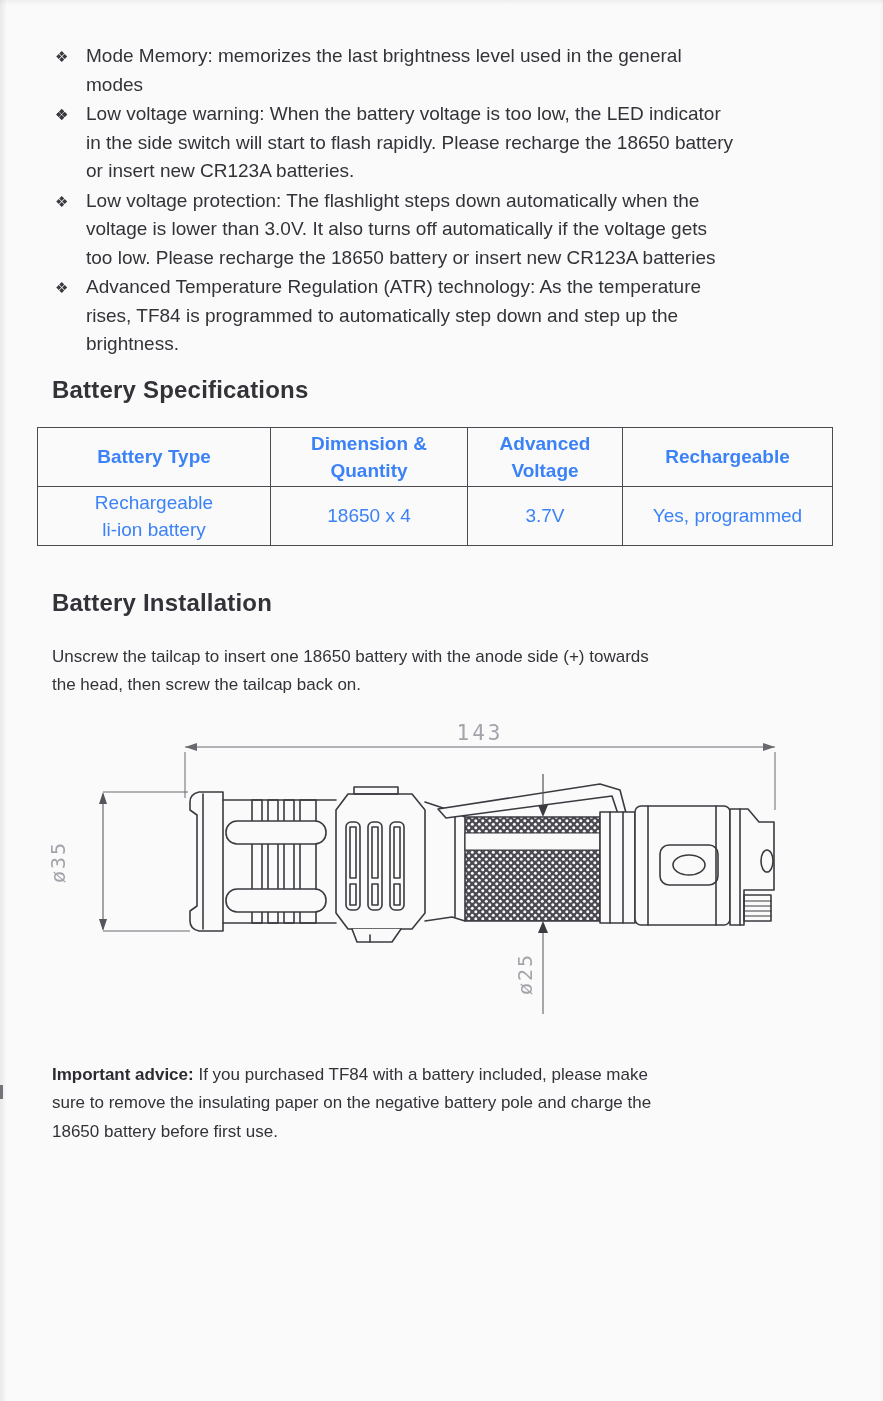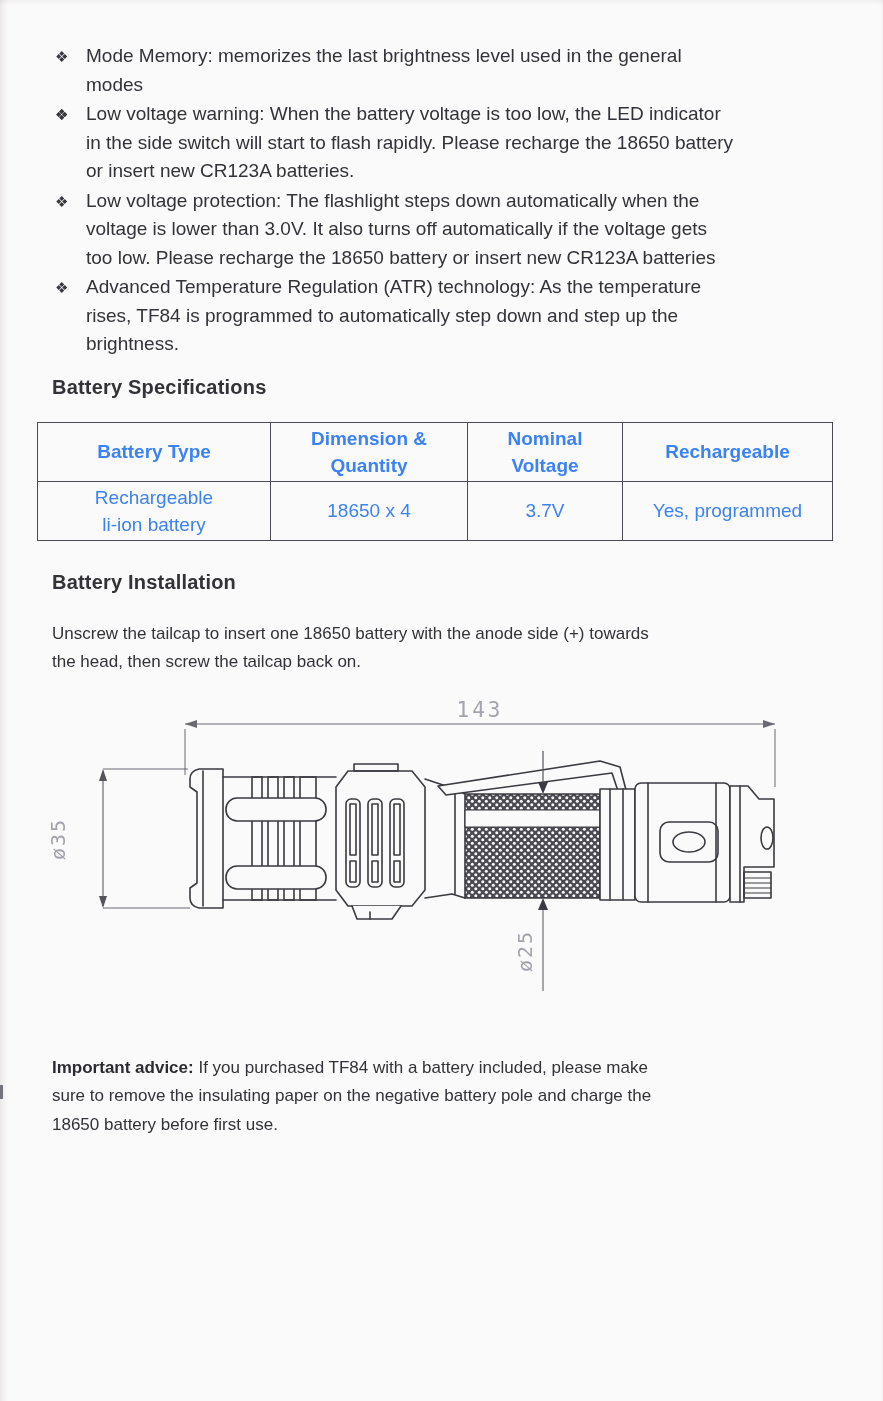--- a/index.html
+++ b/index.html
@@ -25,21 +25,21 @@
   
   ul.features{list-style:none;margin:0;padding:0;font-size:19px;line-height:28.5px;}
   ul.features li{position:relative;padding-left:34px;margin:0 0 1px 0;}
   .bullet-glyph{
     position:absolute;left:3px;top:1px;
     font-size:15px;color:#3a3940;
   }
   .bullet-text{white-space:pre-wrap;}
   
   h1.sec{
-    font-size:20px;font-weight:700;color:#333238;
+    font-size:24px;font-weight:700;color:#333238;
     margin:17px 0 0 0;letter-spacing:0.2px;
   }
   
   table.specs{
     border-collapse:collapse;
     margin:23px 0 0 -15px;
     width:795px;
     table-layout:fixed;
     font-size:19px;line-height:27px;color:#3b82f6;padding-left:6px;
   }
@@ -50,21 +50,21 @@
     padding:2px 4px;
   }
   table.specs th{font-weight:700;height:53px;}
   table.specs td{height:54px;font-weight:400;}
   col.c1{width:233px;} col.c2{width:197px;} col.c3{width:155px;} col.c4{width:210px;}
   
   p.body-par{
     font-size:17px;line-height:28.5px;margin:26px 0 0 0;
     white-space:pre-wrap;
   }
-  p.important{margin-top:31px;}
+  p.important{margin-top:15px;}
   p.important b{font-weight:700;color:#2c2b32;}
   
   svg.diagram{display:block;margin:14px 0 0 -12px;}
   .dim-label{
     font-family:"DejaVu Sans Mono",monospace;
     fill:#a5a3ab;
   }
   .artifact{position:absolute;background:#5f5e66;opacity:.85;}
 </style>
 </head>
@@ -111,35 +111,35 @@
         <col class="c1">
         <col class="c2">
         <col class="c3">
         <col class="c4">
       </colgroup>
     <tbody>
         <tr>
       <th>Battery Type</th>
       <th>Dimension &amp;
 Quantity</th>
-      <th>Nominal
+      <th>Advanced
 Voltage</th>
       <th>Rechargeable</th>
     </tr>
     <tr>
       <td>Rechargeable
 li-ion battery</td>
       <td>18650 x 4</td>
       <td>3.7V</td>
       <td>Yes, programmed</td>
     </tr>
   </tbody>
     </table>
 
-  <h1 class="sec" style="margin-top:30px;">Battery Installation</h1>
+  <h1 class="sec" style="margin-top:43px;">Battery Installation</h1>
 
   <p class="body-par">Unscrew the tailcap to insert one 18650 battery with the anode side (+) towards
 the head, then screw the tailcap back on.</p>
 
   <svg class="diagram" width="780" height="332" viewBox="0 0 780 332">
     <defs>
       <pattern id="knurl" width="7" height="7" patternUnits="userSpaceOnUse">
         <rect width="7" height="7" fill="#4b4a52"></rect>
         <circle cx="1.8" cy="1.8" r="1.5" fill="#fbfafa"></circle>
         <circle cx="5.3" cy="5.3" r="1.5" fill="#fbfafa"></circle>

